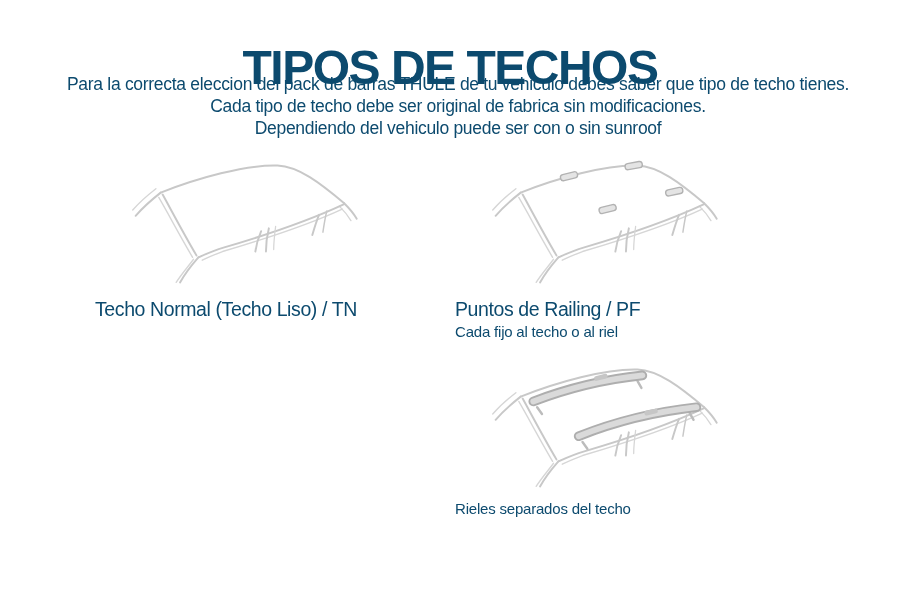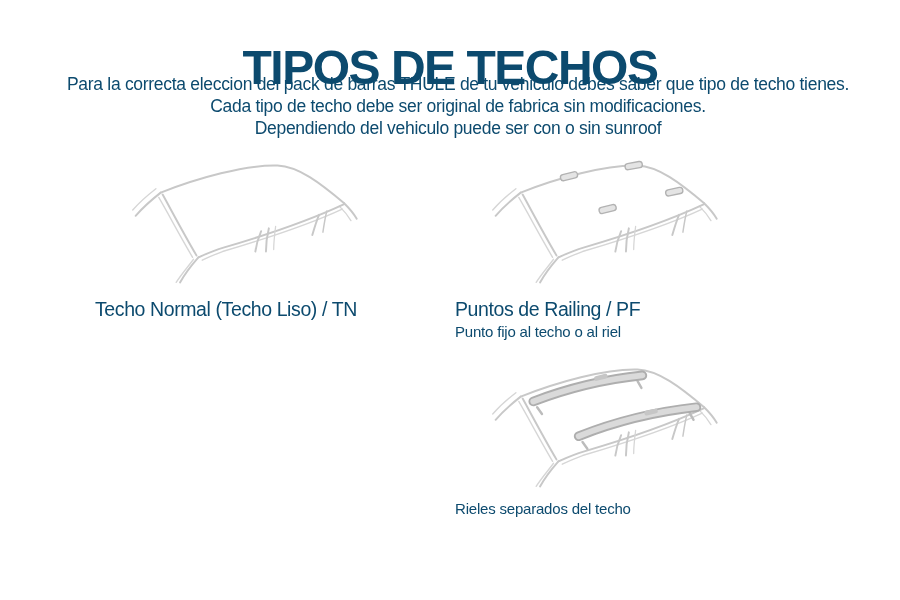--- a/index.html
+++ b/index.html
@@ -83,21 +83,21 @@
       <use href="#roof-base" xlink:href="#roof-base"></use>
       <g fill="#e4e4e4" stroke="#b2b2b2" stroke-width="1.4">
         <rect x="-9" y="-3.2" width="18" height="6.4" rx="3" transform="translate(107,23) rotate(-14)"></rect>
         <rect x="-9" y="-3.2" width="18" height="6.4" rx="3" transform="translate(174,12) rotate(-10)"></rect>
         <rect x="-9" y="-3.2" width="18" height="6.4" rx="3" transform="translate(147,57) rotate(-14)"></rect>
         <rect x="-9" y="-3.2" width="18" height="6.4" rx="3" transform="translate(216,39) rotate(-12)"></rect>
       </g>
     </svg>
     <figcaption>
       <div class="roof-label">Puntos de Railing / PF</div>
-      <div class="roof-sublabel">Punto fijo al techo o al riel</div>
+      <div class="roof-sublabel">Cada fijo al techo o al riel</div>
     </figcaption>
   </figure>
 
 
   <figure class="roof-card" id="card-rt">
     <svg class="sketch" viewBox="0 0 330 145">
       <use href="#roof-base" xlink:href="#roof-base"></use>
       <g fill="none" stroke-linecap="round">
         <path d="M74,51 L79,58" stroke="#bcbcbc" stroke-width="2.5"></path>
         <path d="M178,24 L182,31" stroke="#bcbcbc" stroke-width="2.5"></path>

